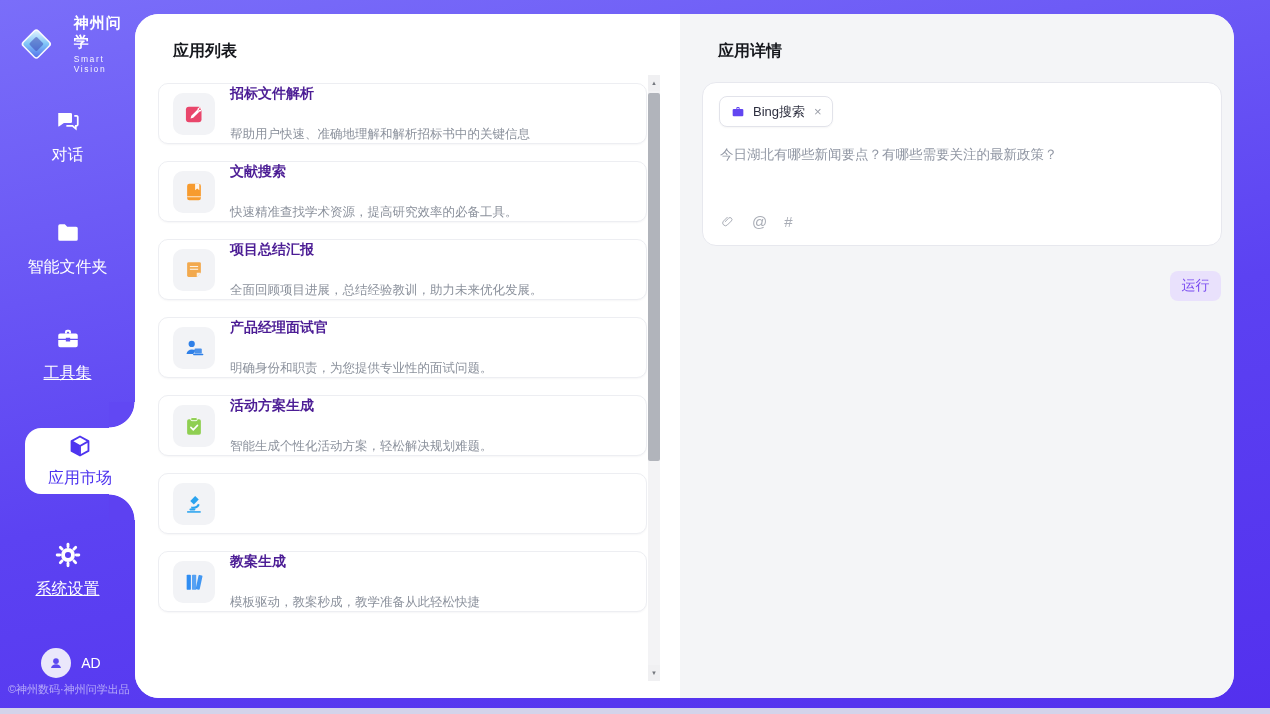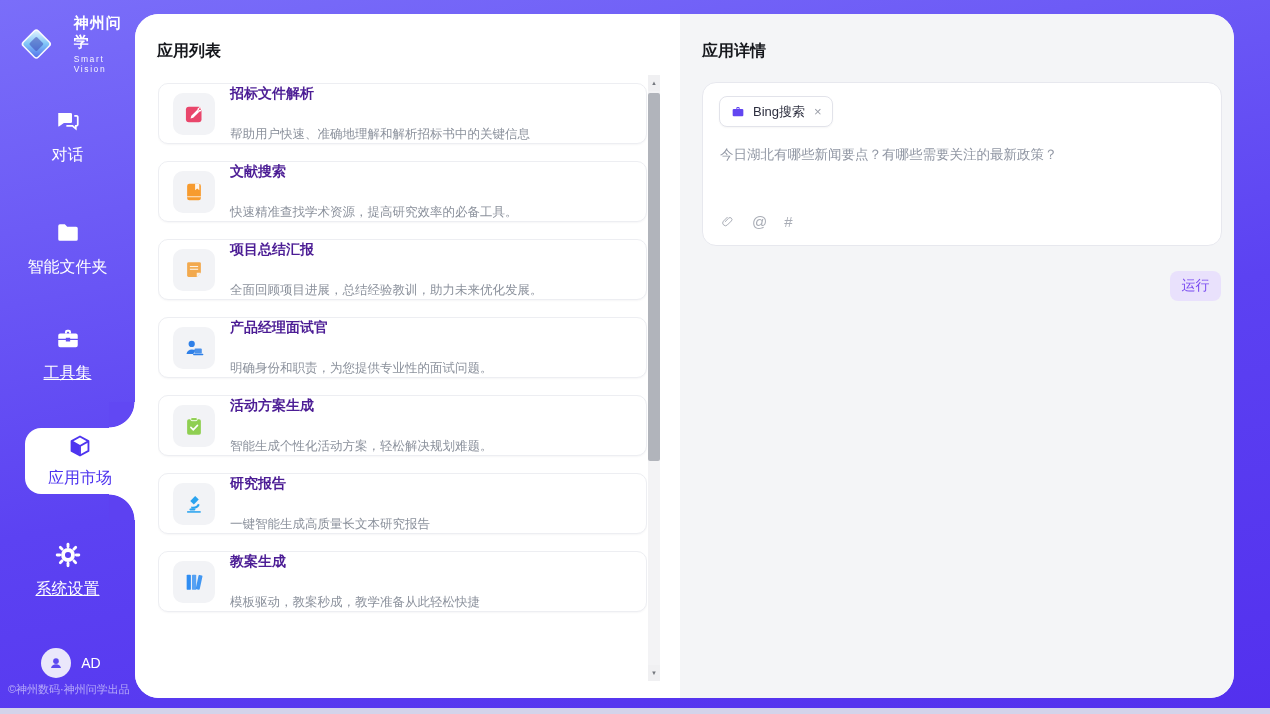--- a/index.html
+++ b/index.html
@@ -39,21 +39,21 @@
   .avatar svg { width:16px; height:16px; }
   .sb-footer { position:absolute; left:8px; bottom:17px; font-size:11px; color:rgba(255,255,255,.55); white-space:nowrap; }
 
   
   .content { position:absolute; left:135px; top:14px; width:1099px; height:684px;
              border-radius:24px; background:#fff; display:flex; overflow:hidden; }
   .bottom-strip { position:absolute; left:0; bottom:0; width:1270px; height:6px; background:#d4d3ea; }
 
   
   .list-panel { position:relative; width:545px; background:#fff; }
-  .panel-title { font-size:16px; font-weight:bold; color:#16181d; }
+  .panel-title { font-size:16px; font-weight:bold; color:#16181d;margin-left:16px; }
   .list-panel .panel-title { position:absolute; left:22px; top:27px; }
 
   .cards { position:absolute; left:23px; top:69px; width:489px; bottom:0; overflow:hidden; }
   .card { height:61px; margin-bottom:17px; border-radius:10px; background:#fff;
           border:1px solid #edeef2; box-shadow:0 1px 2px rgba(25,27,46,.04);
           display:flex; align-items:center; padding:0 14px; cursor:pointer; }
   .card.selected { background:#f0e7ff; border:1px solid #9b6cf3; }
   .card-icon { width:42px; height:42px; border-radius:10px; background:#f2f3f6; flex:none;
                display:flex; align-items:center; justify-content:center; }
   .card.selected .card-icon { background:#fbf8ff; }
@@ -311,24 +311,20 @@
               <div class="card-title">活动方案生成</div>
               <div class="card-desc">智能生成个性化活动方案，轻松解决规划难题。</div>
             </div>
           </div>
           <div class="card">
             <div class="card-icon icon-slot" style="color: rgb(42, 163, 239);">
               <svg>
                 <use href="#i-microscope"></use>
               </svg>
             </div>
-            <div class="card-text">
-              <div class="card-title">研究报告</div>
-              <div class="card-desc">一键智能生成高质量长文本研究报告</div>
-            </div>
           </div>
           <div class="card">
             <div class="card-icon icon-slot" style="color: rgb(47, 141, 242);">
               <svg>
                 <use href="#i-books"></use>
               </svg>
             </div>
             <div class="card-text">
               <div class="card-title">教案生成</div>
               <div class="card-desc">模板驱动，教案秒成，教学准备从此轻松快捷</div>

